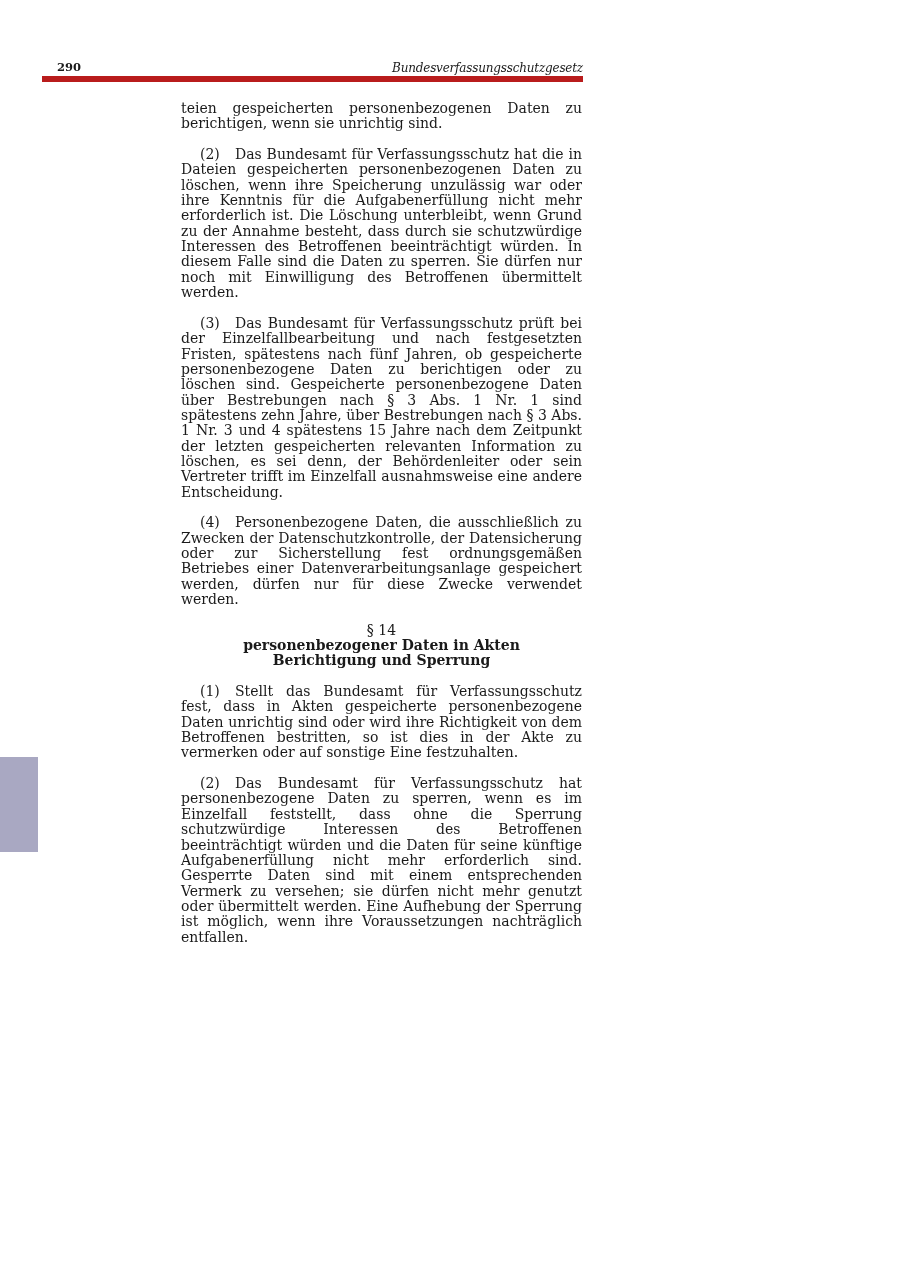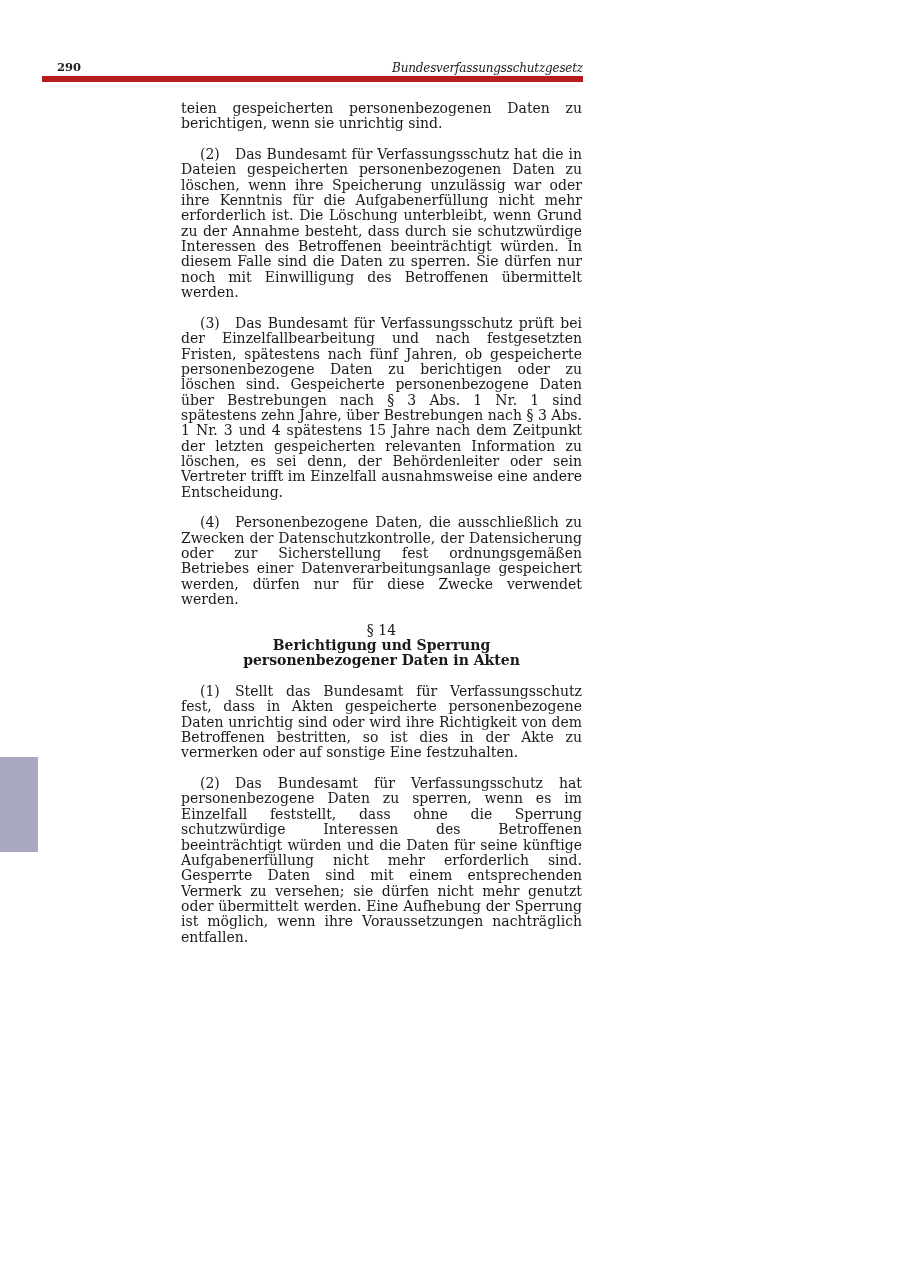--- a/index.html
+++ b/index.html
@@ -97,22 +97,22 @@
   <p class="para">
     <span class="num">(3)</span><span>Das Bundesamt für Verfassungsschutz prüft bei der Einzelfallbearbeitung und nach festgesetzten Fristen, spätestens nach fünf Jahren, ob gespeicherte personenbezogene Daten zu berichtigen oder zu löschen sind. Gespeicherte personenbezogene Daten über Bestrebungen nach § 3 Abs. 1 Nr. 1 sind spätestens zehn Jahre, über Bestrebungen nach § 3 Abs. 1 Nr. 3 und 4 spätestens 15 Jahre nach dem Zeitpunkt der letzten gespeicherten relevanten Information zu löschen, es sei denn, der Behördenleiter oder sein Vertreter trifft im Einzelfall ausnahmsweise eine andere Entscheidung.</span>
   </p>
 
   <p class="para">
     <span class="num">(4)</span><span>Personenbezogene Daten, die ausschließlich zu Zwecken der Datenschutzkontrolle, der Datensicherung oder zur Sicherstellung fest ordnungsgemäßen Betriebes einer Datenverarbeitungsanlage gespeichert werden, dürfen nur für diese Zwecke verwendet werden.</span>
   </p>
 
   <div class="section-heading">
     <span class="sign">§ 14</span>
+    <span class="title">personenbezogener Daten in Akten</span>
     <span class="title">Berichtigung und Sperrung</span>
-    <span class="title">personenbezogener Daten in Akten</span>
   </div>
 
   <p class="para">
     <span class="num">(1)</span><span>Stellt das Bundesamt für Verfassungsschutz fest, dass in Akten gespeicherte personenbezogene Daten unrichtig sind oder wird ihre Richtigkeit von dem Betroffenen bestritten, so ist dies in der Akte zu vermerken oder auf sonstige Eine festzuhalten.</span>
   </p>
 
   <p class="para">
     <span class="num">(2)</span><span>Das Bundesamt für Verfassungsschutz hat personenbezogene Daten zu sperren, wenn es im Einzelfall feststellt, dass ohne die Sperrung schutzwürdige Interessen des Betroffenen beeinträchtigt würden und die Daten für seine künftige Aufgabenerfüllung nicht mehr erforderlich sind. Gesperrte Daten sind mit einem entsprechenden Vermerk zu versehen; sie dürfen nicht mehr genutzt oder übermittelt werden. Eine Aufhebung der Sperrung ist möglich, wenn ihre Voraussetzungen nachträglich entfallen.</span>
   </p>
 </div>

